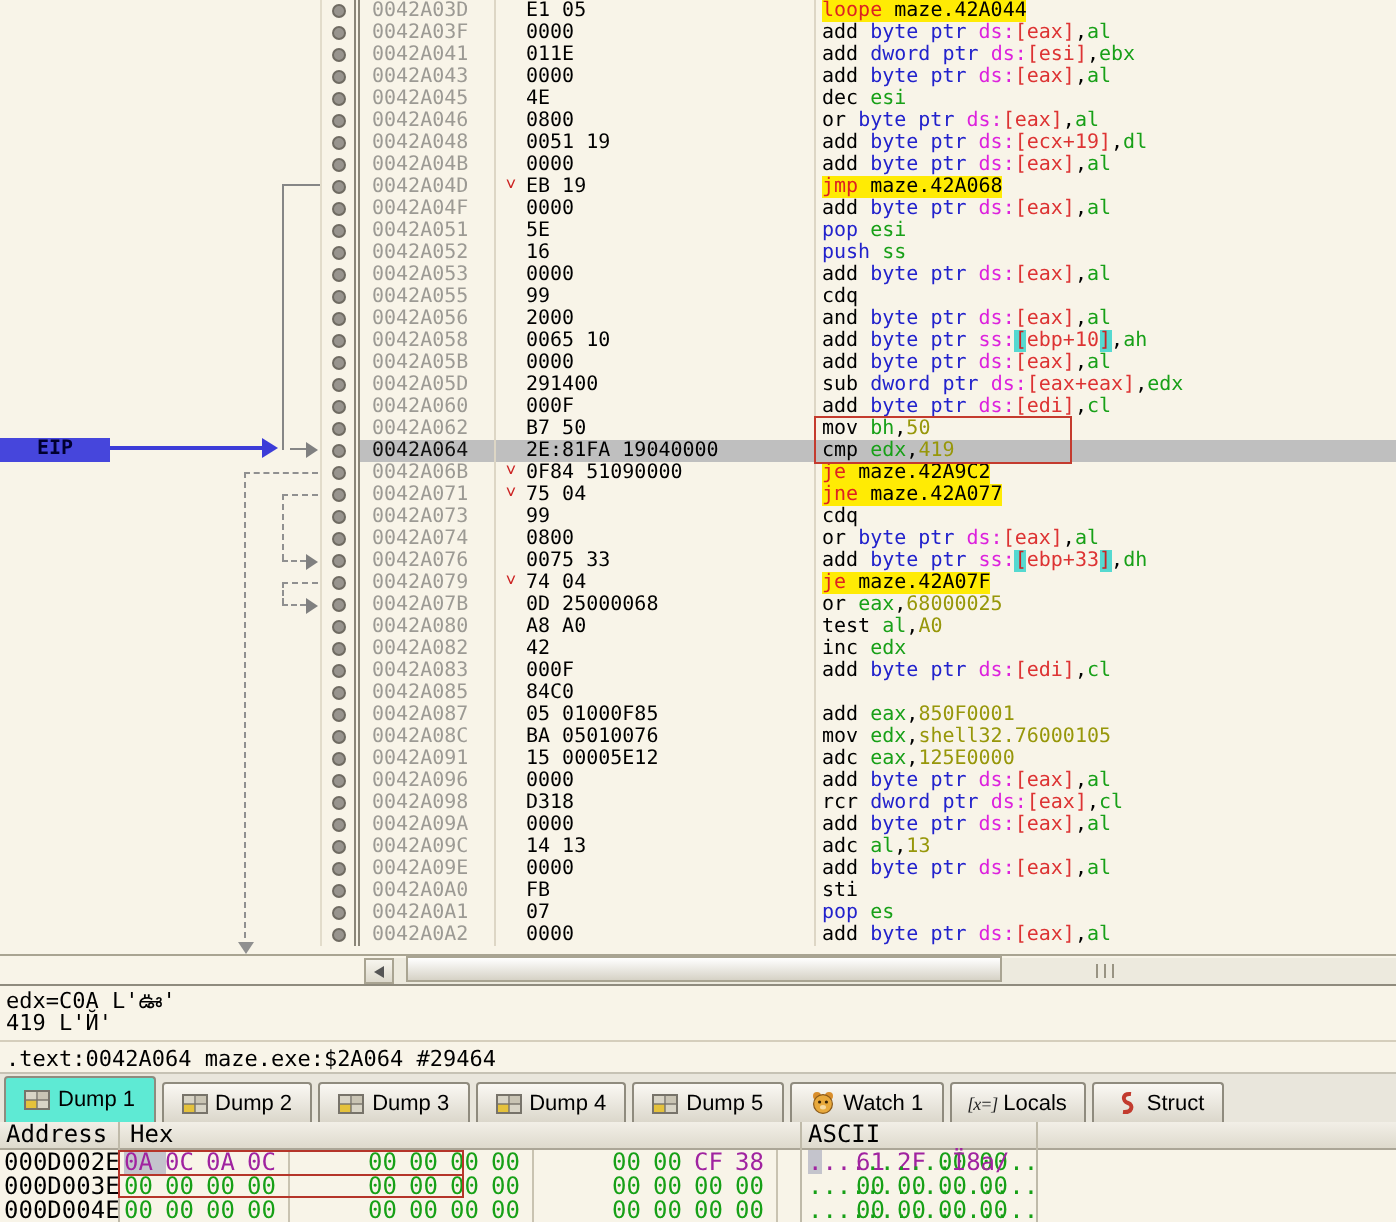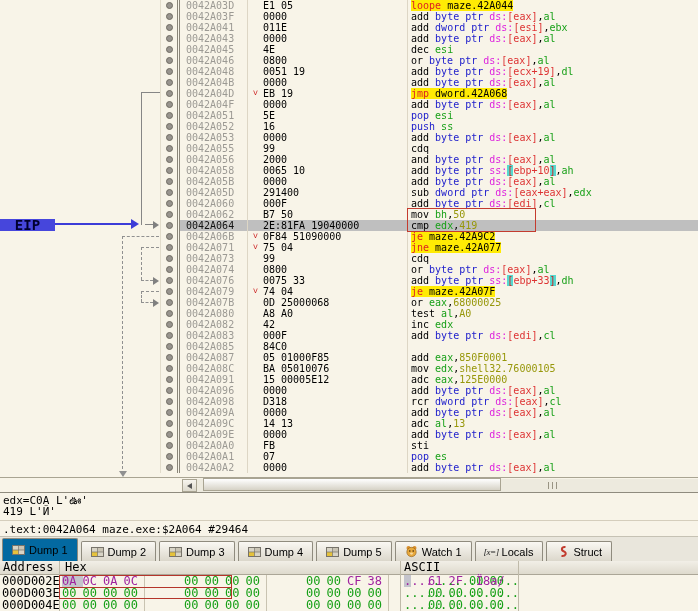--- a/index.html
+++ b/index.html
@@ -30,21 +30,21 @@
   .tk-t { color:#000; }
   .tk-c { color:#cc2222; background:#55d9d0; }
 
   
   #flow { position:absolute; left:0; top:0; width:160px; height:477px; }
   .ln { position:absolute; background:#868686; }
   .dash-h { position:absolute; border-top:1px dashed #909090; height:0; }
   .dash-v { position:absolute; border-left:1px dashed #909090; width:0; }
   .arr-r { position:absolute; width:0; height:0; border-left:6px solid #808080; border-top:4px solid transparent; border-bottom:4px solid transparent; }
   .arr-d { position:absolute; width:0; height:0; border-top:6px solid #909090; border-left:4px solid transparent; border-right:4px solid transparent; }
-  #eip-label { position:absolute; left:0; top:219px; width:55px; height:12px; background:#4646dc; color:#000030; font-size:14px; font-weight:bold; text-align:center; line-height:12px; }
+  #eip-label { position:absolute; left:0; top:219px; width:55px; height:12px; background:#4646dc; color:#000030; font-size:10px; font-weight:bold; text-align:center; line-height:12px; }
   #eip-line { position:absolute; left:55px; top:223px; width:76px; height:2px; background:#3c3cd8; }
   #eip-arr { position:absolute; left:131px; top:219px; width:0; height:0; border-left:8px solid #3c3cd8; border-top:5px solid transparent; border-bottom:5px solid transparent; }
   #box-disasm { position:absolute; left:407px; top:208px; width:129px; height:24px; border:1px solid #c43b2e; pointer-events:none; }
 
   
   #hscroll { position:absolute; left:0; top:477px; width:698px; height:15px; border-top:1px solid #a9a492; }
   #hs-btn { position:absolute; left:182px; top:1px; width:15px; height:13px; background:linear-gradient(#f7f5ee,#ddd9cc); border:1px solid #a9a492; }
   #hs-btn i { position:absolute; left:4px; top:3px; width:0; height:0; border-right:5px solid #555; border-top:3.5px solid transparent; border-bottom:3.5px solid transparent; }
   #hs-track { position:absolute; left:197px; top:1px; width:501px; height:13px; background:#edeade; }
   #hs-thumb { position:absolute; left:203px; top:0; width:298px; height:13px; background:linear-gradient(#ffffff,#d6d2c6); border:1px solid #a9a492; }
@@ -52,21 +52,21 @@
 
   
   #infobox { position:absolute; left:0; top:492px; width:698px; height:44px; background:#f8f4e8; border-top:1px solid #8f8b7e; font-size:11px; line-height:11px; color:#000; }
   #infobox .il { padding-left:3px; white-space:pre; }
   #il1 { padding-top:2px; }
   #info-sep { height:0; border-top:1px solid #d5cebc; margin-top:3px; margin-bottom:3px; }
 
   
   #tabbar { position:absolute; left:0; top:536px; width:698px; height:25px; background:#e9e6dc; border-top:1px solid #c6c2b4; font-family:"Liberation Sans","DejaVu Sans",sans-serif; }
   .tab { display:inline-flex; align-items:center; gap:4px; height:20px; margin:4px 1px 0 2px; padding:0 9px; border:1px solid #8f8b7e; border-bottom:none; border-radius:2px 2px 0 0; background:linear-gradient(#faf8f3,#dbd7cb); font-size:11px; color:#000; vertical-align:bottom; cursor:default; }
-  .tab.active { background:#0369a1; height:23px; margin-top:1px; }
+  .tab.active { background:#5eead4; height:23px; margin-top:1px; }
   .tab .ticon { display:inline-flex; width:13px; height:13px; align-items:center; justify-content:center; }
   .loc-ic { font:italic 9px "Liberation Serif",serif; color:#222; letter-spacing:-0.5px; }
 
   
   #dump { position:absolute; left:0; top:561px; width:698px; height:50px; background:#f8f4e8; font-size:12px; }
   #dump-header { position:absolute; left:0; top:0; width:698px; height:14px; background:linear-gradient(#f2efe7,#dedacd); border-bottom:1px solid #aba697; line-height:13px; color:#000; }
   #dh-addr { position:absolute; left:3px; } #dh-hex { position:absolute; left:65px; } #dh-ascii { position:absolute; left:404px; }
   .vline { position:absolute; top:0; width:1px; height:50px; background:#bfbaa9; }
   .dump-row { position:absolute; left:0; height:12px; line-height:12px; white-space:pre; }
   .d-addr { position:absolute; left:2px; color:#000; }
@@ -114,21 +114,21 @@
     </div>
     <div id="disasm-rows">
         <div class="row"><div class="gut"><span class="dot"></span></div><div class="addr">0042A03D</div><div class="bytes"><span class="mark"></span><span>E1 05</span></div><div class="instr"><span class="ihl"><span class="tk-j">loope</span><span class="tk-t"> maze.42A044</span></span></div></div>
         <div class="row"><div class="gut"><span class="dot"></span></div><div class="addr">0042A03F</div><div class="bytes"><span class="mark"></span><span>0000</span></div><div class="instr"><span class="tk-m">add </span><span class="tk-k">byte ptr </span><span class="tk-s">ds:</span><span class="tk-b">[eax]</span><span class="tk-p">,</span><span class="tk-r">al</span></div></div>
         <div class="row"><div class="gut"><span class="dot"></span></div><div class="addr">0042A041</div><div class="bytes"><span class="mark"></span><span>011E</span></div><div class="instr"><span class="tk-m">add </span><span class="tk-k">dword ptr </span><span class="tk-s">ds:</span><span class="tk-b">[esi]</span><span class="tk-p">,</span><span class="tk-r">ebx</span></div></div>
         <div class="row"><div class="gut"><span class="dot"></span></div><div class="addr">0042A043</div><div class="bytes"><span class="mark"></span><span>0000</span></div><div class="instr"><span class="tk-m">add </span><span class="tk-k">byte ptr </span><span class="tk-s">ds:</span><span class="tk-b">[eax]</span><span class="tk-p">,</span><span class="tk-r">al</span></div></div>
         <div class="row"><div class="gut"><span class="dot"></span></div><div class="addr">0042A045</div><div class="bytes"><span class="mark"></span><span>4E</span></div><div class="instr"><span class="tk-m">dec </span><span class="tk-r">esi</span></div></div>
         <div class="row"><div class="gut"><span class="dot"></span></div><div class="addr">0042A046</div><div class="bytes"><span class="mark"></span><span>0800</span></div><div class="instr"><span class="tk-m">or </span><span class="tk-k">byte ptr </span><span class="tk-s">ds:</span><span class="tk-b">[eax]</span><span class="tk-p">,</span><span class="tk-r">al</span></div></div>
         <div class="row"><div class="gut"><span class="dot"></span></div><div class="addr">0042A048</div><div class="bytes"><span class="mark"></span><span>0051 19</span></div><div class="instr"><span class="tk-m">add </span><span class="tk-k">byte ptr </span><span class="tk-s">ds:</span><span class="tk-b">[ecx+19]</span><span class="tk-p">,</span><span class="tk-r">dl</span></div></div>
         <div class="row"><div class="gut"><span class="dot"></span></div><div class="addr">0042A04B</div><div class="bytes"><span class="mark"></span><span>0000</span></div><div class="instr"><span class="tk-m">add </span><span class="tk-k">byte ptr </span><span class="tk-s">ds:</span><span class="tk-b">[eax]</span><span class="tk-p">,</span><span class="tk-r">al</span></div></div>
-        <div class="row"><div class="gut"><span class="dot"></span></div><div class="addr">0042A04D</div><div class="bytes"><span class="mark">˅</span><span>EB 19</span></div><div class="instr"><span class="ihl"><span class="tk-j">jmp</span><span class="tk-t"> dword.42A068</span></span></div></div>
+        <div class="row"><div class="gut"><span class="dot"></span></div><div class="addr">0042A04D</div><div class="bytes"><span class="mark">˅</span><span>EB 19</span></div><div class="instr"><span class="ihl"><span class="tk-j">jmp</span><span class="tk-t"> maze.42A068</span></span></div></div>
         <div class="row"><div class="gut"><span class="dot"></span></div><div class="addr">0042A04F</div><div class="bytes"><span class="mark"></span><span>0000</span></div><div class="instr"><span class="tk-m">add </span><span class="tk-k">byte ptr </span><span class="tk-s">ds:</span><span class="tk-b">[eax]</span><span class="tk-p">,</span><span class="tk-r">al</span></div></div>
         <div class="row"><div class="gut"><span class="dot"></span></div><div class="addr">0042A051</div><div class="bytes"><span class="mark"></span><span>5E</span></div><div class="instr"><span class="tk-k">pop </span><span class="tk-r">esi</span></div></div>
         <div class="row"><div class="gut"><span class="dot"></span></div><div class="addr">0042A052</div><div class="bytes"><span class="mark"></span><span>16</span></div><div class="instr"><span class="tk-k">push </span><span class="tk-r">ss</span></div></div>
         <div class="row"><div class="gut"><span class="dot"></span></div><div class="addr">0042A053</div><div class="bytes"><span class="mark"></span><span>0000</span></div><div class="instr"><span class="tk-m">add </span><span class="tk-k">byte ptr </span><span class="tk-s">ds:</span><span class="tk-b">[eax]</span><span class="tk-p">,</span><span class="tk-r">al</span></div></div>
         <div class="row"><div class="gut"><span class="dot"></span></div><div class="addr">0042A055</div><div class="bytes"><span class="mark"></span><span>99</span></div><div class="instr"><span class="tk-m">cdq</span></div></div>
         <div class="row"><div class="gut"><span class="dot"></span></div><div class="addr">0042A056</div><div class="bytes"><span class="mark"></span><span>2000</span></div><div class="instr"><span class="tk-m">and </span><span class="tk-k">byte ptr </span><span class="tk-s">ds:</span><span class="tk-b">[eax]</span><span class="tk-p">,</span><span class="tk-r">al</span></div></div>
         <div class="row"><div class="gut"><span class="dot"></span></div><div class="addr">0042A058</div><div class="bytes"><span class="mark"></span><span>0065 10</span></div><div class="instr"><span class="tk-m">add </span><span class="tk-k">byte ptr </span><span class="tk-s">ss:</span><span class="tk-c">[</span><span class="tk-b">ebp+10</span><span class="tk-c">]</span><span class="tk-p">,</span><span class="tk-r">ah</span></div></div>
         <div class="row"><div class="gut"><span class="dot"></span></div><div class="addr">0042A05B</div><div class="bytes"><span class="mark"></span><span>0000</span></div><div class="instr"><span class="tk-m">add </span><span class="tk-k">byte ptr </span><span class="tk-s">ds:</span><span class="tk-b">[eax]</span><span class="tk-p">,</span><span class="tk-r">al</span></div></div>
         <div class="row"><div class="gut"><span class="dot"></span></div><div class="addr">0042A05D</div><div class="bytes"><span class="mark"></span><span>291400</span></div><div class="instr"><span class="tk-m">sub </span><span class="tk-k">dword ptr </span><span class="tk-s">ds:</span><span class="tk-b">[eax+eax]</span><span class="tk-p">,</span><span class="tk-r">edx</span></div></div>
         <div class="row"><div class="gut"><span class="dot"></span></div><div class="addr">0042A060</div><div class="bytes"><span class="mark"></span><span>000F</span></div><div class="instr"><span class="tk-m">add </span><span class="tk-k">byte ptr </span><span class="tk-s">ds:</span><span class="tk-b">[edi]</span><span class="tk-p">,</span><span class="tk-r">cl</span></div></div>

